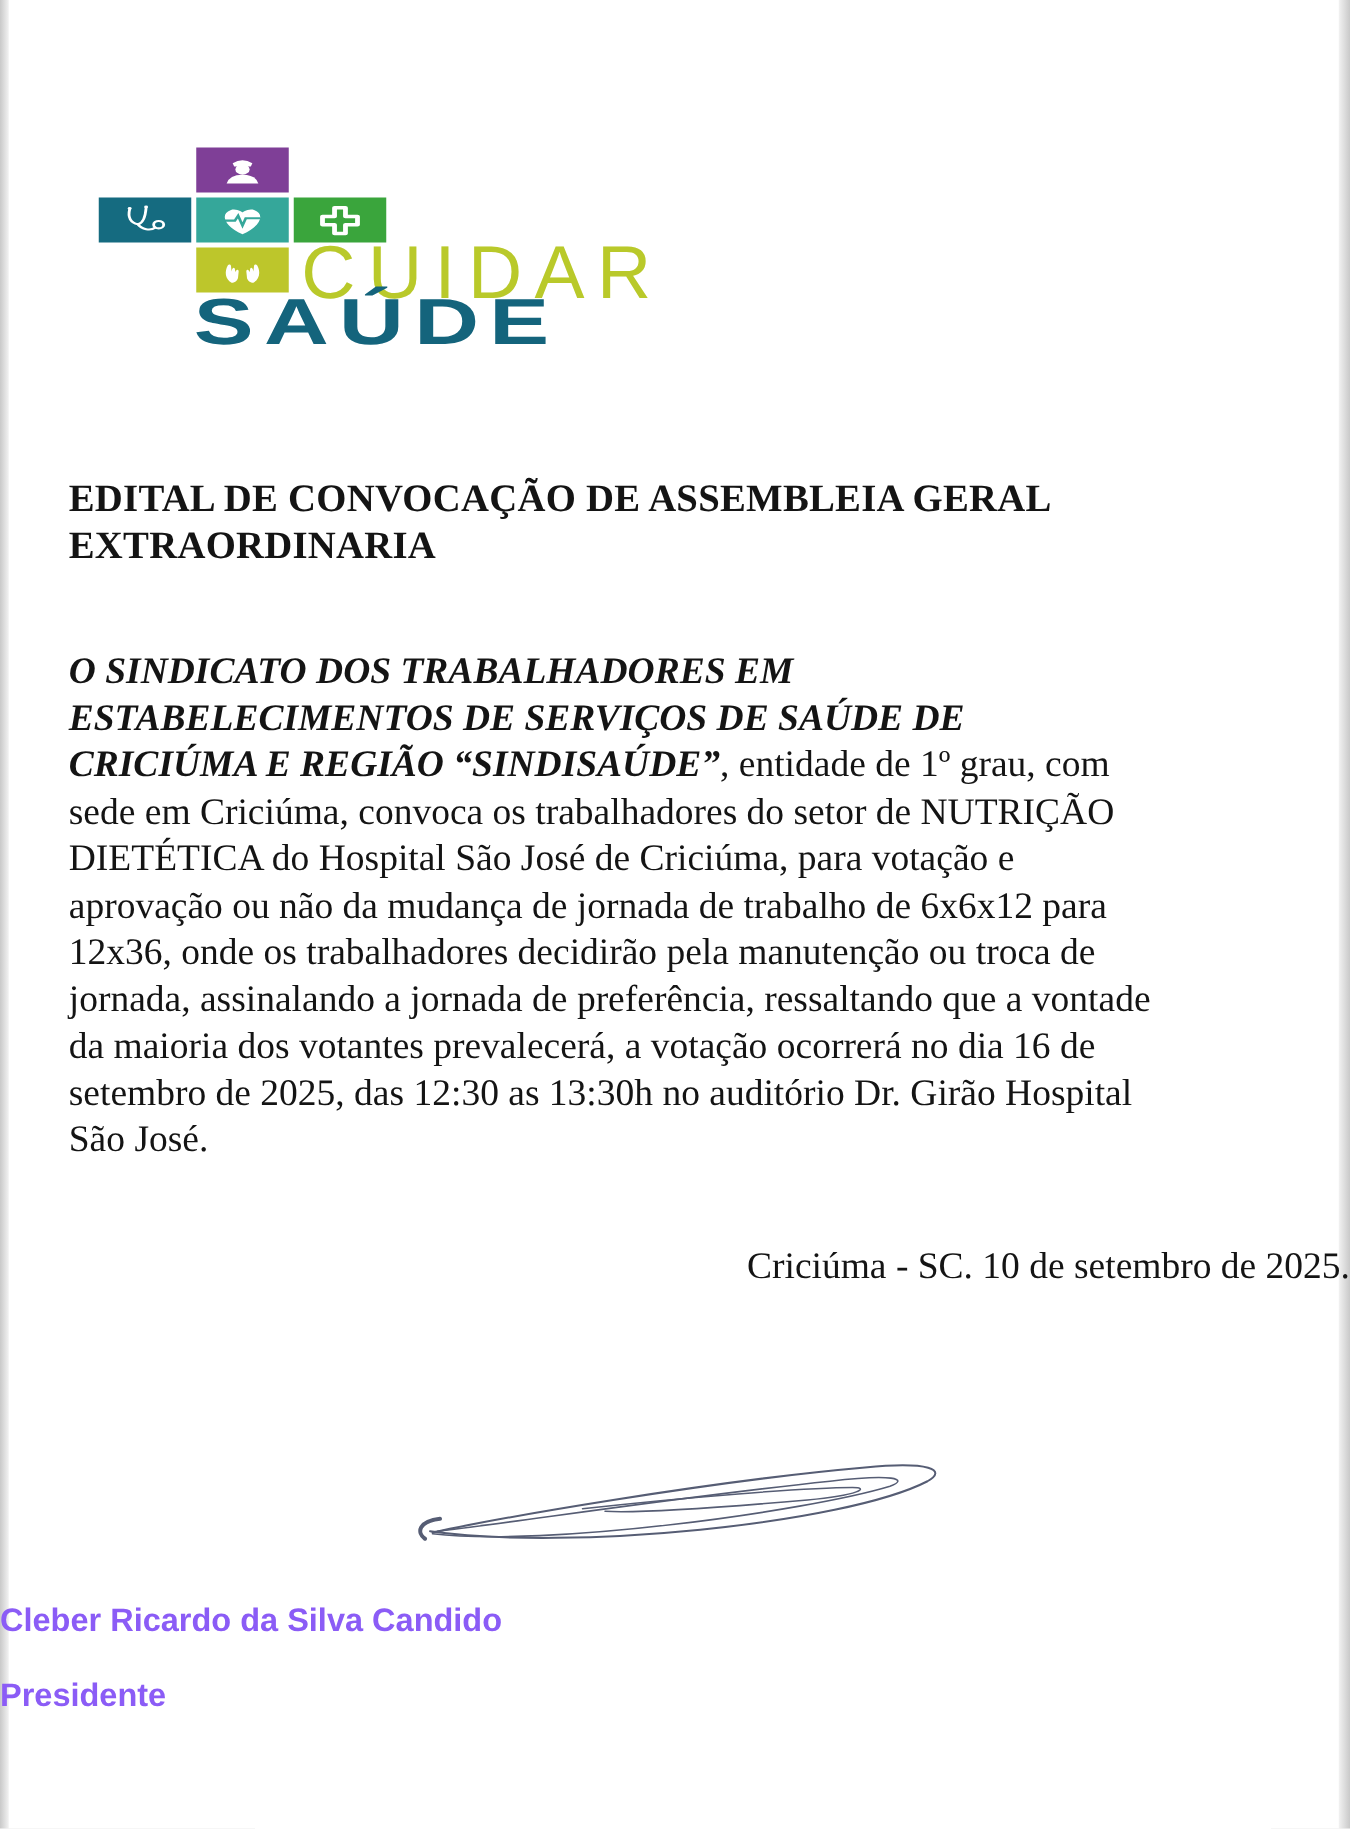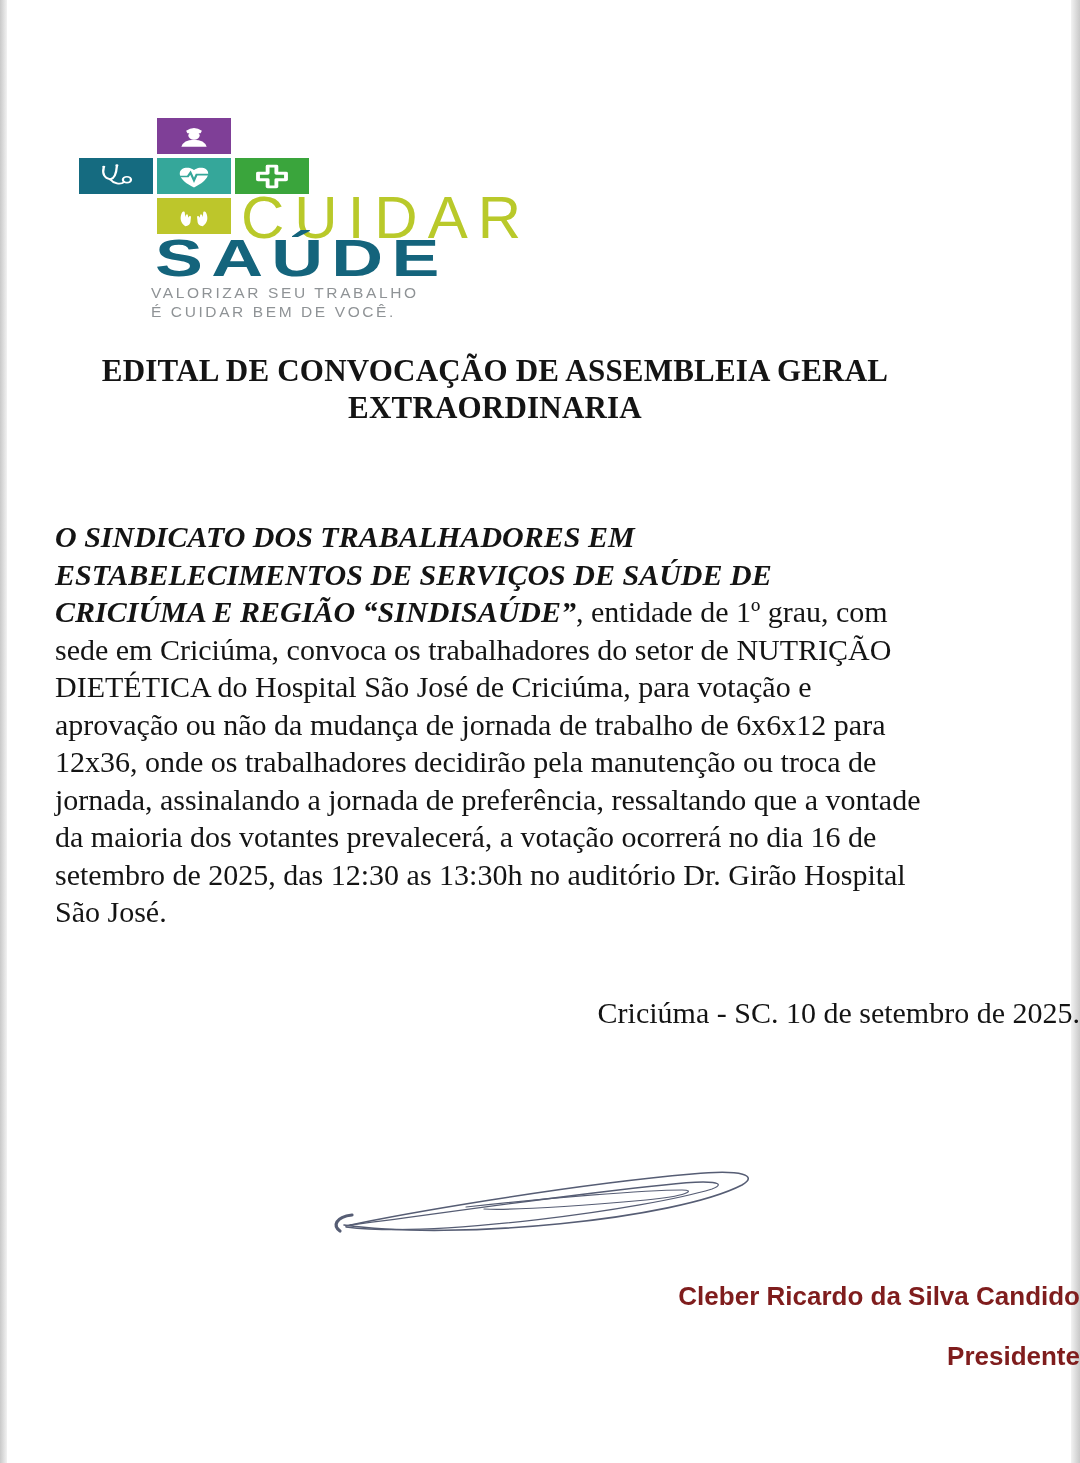--- a/index.html
+++ b/index.html
@@ -45,42 +45,41 @@
   }
   .tagline{
     position:absolute;left:72px;top:166px;
     font-family:"Liberation Sans",sans-serif;
     font-size:15.5px;font-weight:500;line-height:1.2;
     letter-spacing:2.6px;white-space:nowrap;
   }
 
   
   .title{
-    position:absolute;left:55px;top:352px;width:880px;
+    position:absolute;left:55px;top:380px;width:880px;
     margin:0;font-size:31px;font-weight:700;line-height:1.2;
     letter-spacing:.2px;
-    text-align:center;
   }
   .body-text{
     position:absolute;left:55px;top:518px;width:868px;
     margin:0;font-size:30px;font-weight:400;line-height:1.25;
   }
   .body-text strong{font-weight:700;font-style:italic;}
   .dateline{
     position:absolute;left:0;top:996px;width:100%;
     text-align:right;font-size:30px;
   }
 
   
   .signature{position:absolute;left:316px;top:1145px;width:460px;height:100px;}
   .signature svg{width:460px;height:100px;display:block;}
   .signer-name,.signer-role{
-    position:absolute;left:0;width:100%;text-align:right;
+    position:absolute;left:0;width:100%;text-align:left;
     font-family:"Liberation Sans",sans-serif;
-    font-size:26px;font-weight:700;color:#7f1d1d;
+    font-size:26px;font-weight:700;color:#8b5cf6;
   }
   .signer-name{top:1281px;}
   .signer-role{top:1341px;}
 </style>
 </head>
 <body>
 
 <div class="page">
 
   <div class="edge edge-left"></div>
@@ -126,24 +125,20 @@
           <path d="M14 39 C 8 34 7.5 25 10.5 17.5 C 11.5 15.5 13.5 16 13.5 18.5 L 14 25 C 14.6 20 16.6 19.5 17 22 L 17.5 26 C 18.5 22 20.5 22.5 20.5 25 L 20 31.5 C 20 35.5 17.5 39 14 39 Z"></path>
           <path d="M34 39 C 40 34 40.5 25 37.5 17.5 C 36.5 15.5 34.5 16 34.5 18.5 L 34 25 C 33.4 20 31.4 19.5 31 22 L 30.5 26 C 29.5 22 27.5 22.5 27.5 25 L 28 31.5 C 28 35.5 30.5 39 34 39 Z"></path>
         </svg>
       </div>
     </div>
 
     <div class="sindi" style="color: rgb(185, 201, 42);">CUIDAR</div>
 
     <div class="saude" style="color: rgb(20, 100, 124);">SAÚDE</div>
 
-    <div class="tagline" style="color: rgb(143, 147, 150);">
-      <div>VALORIZAR SEU TRABALHO</div>
-      <div>É CUIDAR BEM DE VOCÊ.</div>
-    </div>
   </div>
 
   <h1 class="title">EDITAL DE CONVOCAÇÃO DE ASSEMBLEIA GERAL EXTRAORDINARIA</h1>
 
   <p class="body-text" style="color: rgb(20, 20, 20);"><strong>O SINDICATO DOS TRABALHADORES EM ESTABELECIMENTOS DE SERVIÇOS DE SAÚDE DE CRICIÚMA E REGIÃO “SINDISAÚDE”</strong><span>, entidade de 1º grau, com sede em Criciúma, convoca os trabalhadores do setor de NUTRIÇÃO DIETÉTICA do Hospital São José de Criciúma, para votação e aprovação ou não da mudança de jornada de trabalho de 6x6x12 para 12x36, onde os trabalhadores decidirão pela manutenção ou troca de jornada, assinalando a jornada de preferência, ressaltando que a vontade da maioria dos votantes prevalecerá, a votação ocorrerá no dia 16 de setembro de 2025, das 12:30 as 13:30h no auditório Dr. Girão Hospital São José.</span></p>
 
   <div class="dateline">Criciúma - SC. 10 de setembro de 2025.</div>
 
   <div class="signature">
     <svg viewBox="0 0 460 100">

